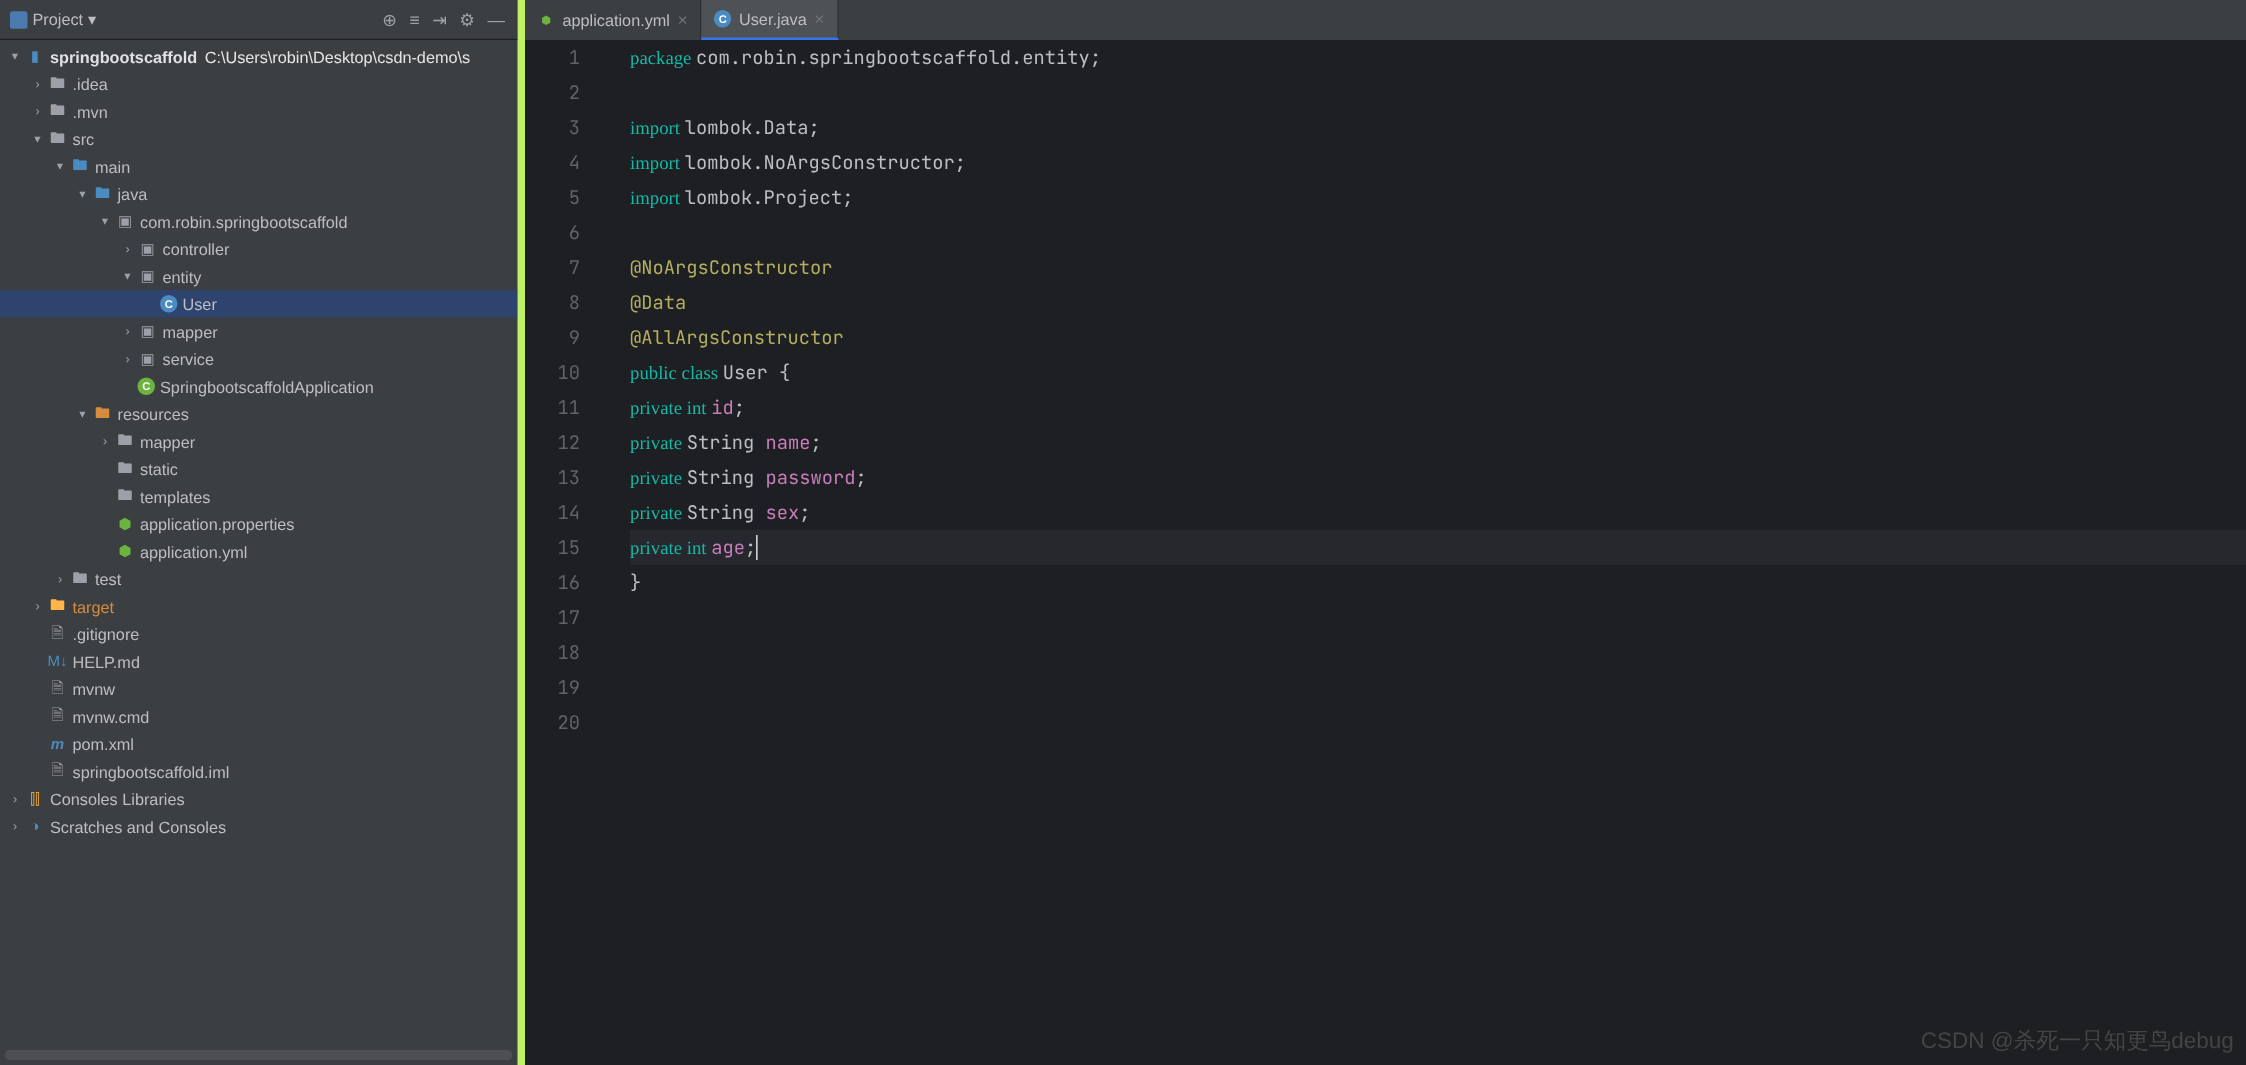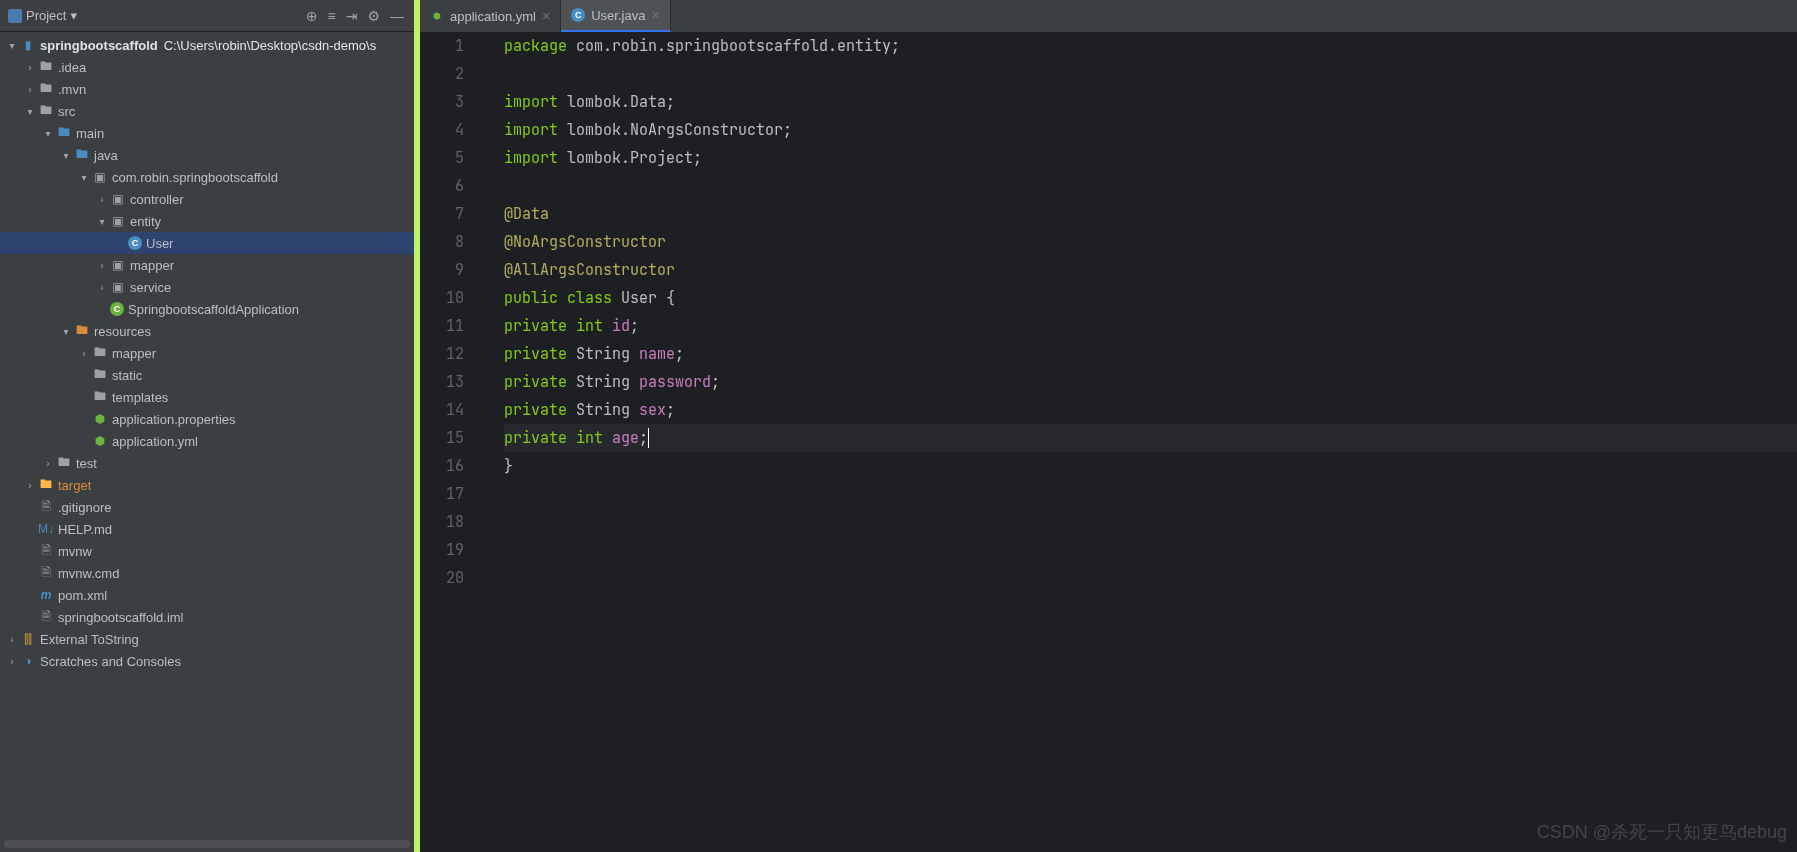--- a/index.html
+++ b/index.html
@@ -33,21 +33,21 @@
 .tab.active { background: #4e5254; border-bottom: 2px solid #3574f0; }
 .tab-close { color: #707378; font-size: 14px; }
 .tab-icon { width: 14px; height: 14px; display: inline-flex; align-items: center; justify-content: center; font-size: 9px; }
 .spring-icon { color: #6db33f; }
 .editor { flex: 1; display: flex; font-family: 'JetBrains Mono', 'Consolas', monospace; font-size: 15px; line-height: 28px; }
 .gutter { width: 60px; text-align: right; padding-right: 16px; color: #606366; user-select: none; background: #1e1f22; }
 .gutter-marks { width: 16px; background: #1e1f22; position: relative; }
 .code { flex: 1; padding-left: 8px; }
 .line { height: 28px; }
 .line.cursor-line { background: #26282e; }
-.kw { color: #84cc16; }
+.kw { color: #14b8a6; font-family: Liberation Serif, serif; }
 .pkg-path { color: #bcbec4; }
 .ann { color: #b3ae60; }
 .type { color: #bcbec4; }
 .field { color: #c77dbb; }
 .punct { color: #bcbec4; }
 .cursor { border-left: 1px solid #fff; animation: blink 1s infinite; }
 @keyframes blink { 50% { opacity: 0; } }
 .watermark { position: absolute; bottom: 8px; right: 10px; color: #555; font-size: 18px; opacity: 0.7; }
 </style>
 </head>
@@ -206,21 +206,21 @@
             </div>
             <div class="node" style="padding-left: 22px;">
               <span class="arrow"></span>
               <span class="icon folder-icon">🗎</span>
               <span>springbootscaffold.iml</span>
             </div>
           </div>
         <div class="node" style="padding-left:4px">
           <span class="arrow">›</span>
           <span class="icon" style="color:#e8a33d">⫿⫿</span>
-          <span>External ToString</span>
+          <span>Consoles Libraries</span>
         </div>
         <div class="node" style="padding-left:4px">
           <span class="arrow">›</span>
           <span class="icon" style="color:#4a8bc2">◑</span>
           <span>Scratches and Consoles</span>
         </div>
       </div>
       <div class="tree-scroll"></div>
     </div>
     <div class="editor-area">
@@ -281,22 +281,22 @@
             <div class="line" style="position: relative;"></div>
             <div class="line" style="position: relative;"></div>
           </div>
         <div class="code" id="code">
             <div class="line"><span class="kw">package </span><span class="pkg-path">com.robin.springbootscaffold.entity</span><span class="punct">;</span></div>
             <div class="line"></div>
             <div class="line"><span class="kw">import </span><span class="pkg-path">lombok.Data</span><span class="punct">;</span></div>
             <div class="line"><span class="kw">import </span><span class="pkg-path">lombok.NoArgsConstructor</span><span class="punct">;</span></div>
             <div class="line"><span class="kw">import </span><span class="pkg-path">lombok.Project</span><span class="punct">;</span></div>
             <div class="line"></div>
+            <div class="line"><span class="ann">@NoArgsConstructor</span></div>
             <div class="line"><span class="ann">@Data</span></div>
-            <div class="line"><span class="ann">@NoArgsConstructor</span></div>
             <div class="line"><span class="ann">@AllArgsConstructor</span></div>
             <div class="line"><span class="kw">public class </span><span class="type">User </span><span class="punct">{</span></div>
             <div class="line"><span>    </span><span class="kw">private int </span><span class="field">id</span><span class="punct">;</span></div>
             <div class="line"><span>    </span><span class="kw">private </span><span class="type">String </span><span class="field">name</span><span class="punct">;</span></div>
             <div class="line"><span>    </span><span class="kw">private </span><span class="type">String </span><span class="field">password</span><span class="punct">;</span></div>
             <div class="line"><span>    </span><span class="kw">private </span><span class="type">String </span><span class="field">sex</span><span class="punct">;</span></div>
             <div class="line cursor-line"><span>    </span><span class="kw">private int </span><span class="field">age</span><span class="punct">;</span><span class="cursor"></span></div>
             <div class="line"><span class="punct">}</span></div>
             <div class="line"></div>
           </div>

